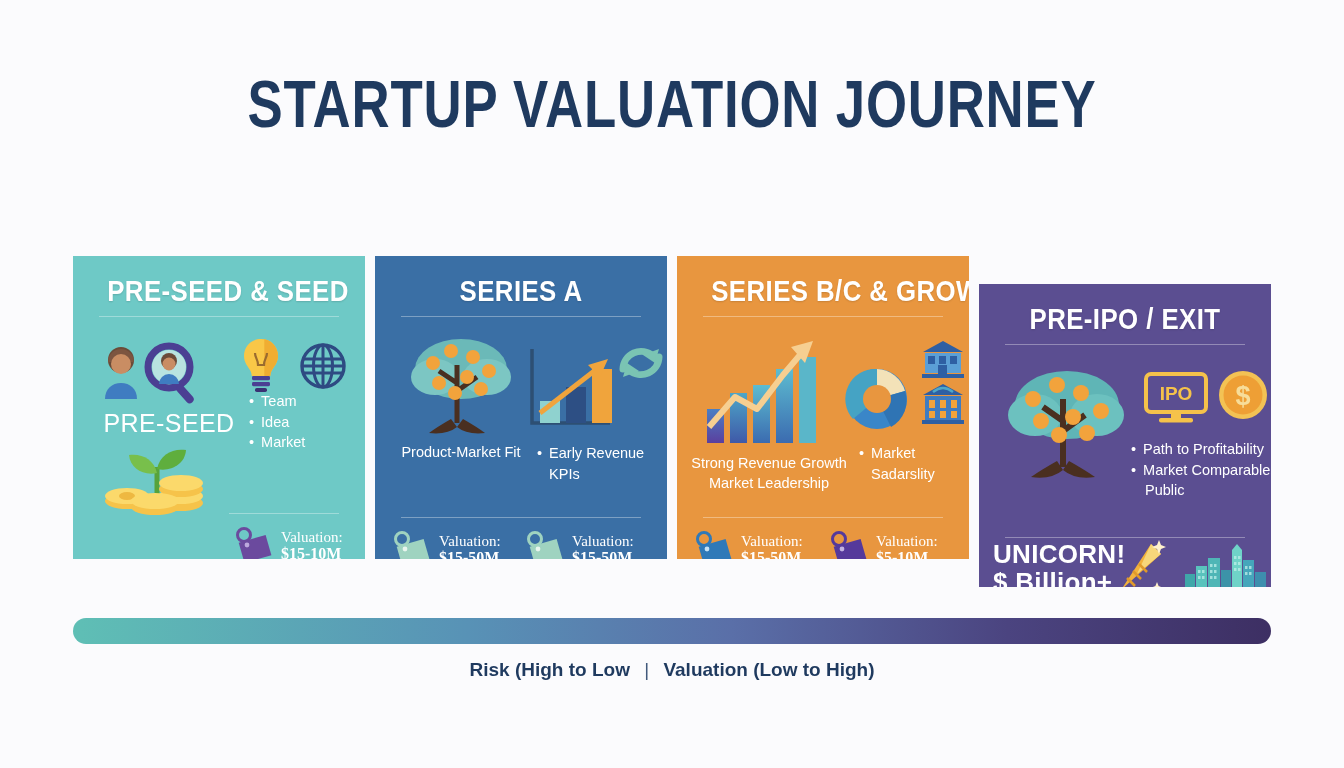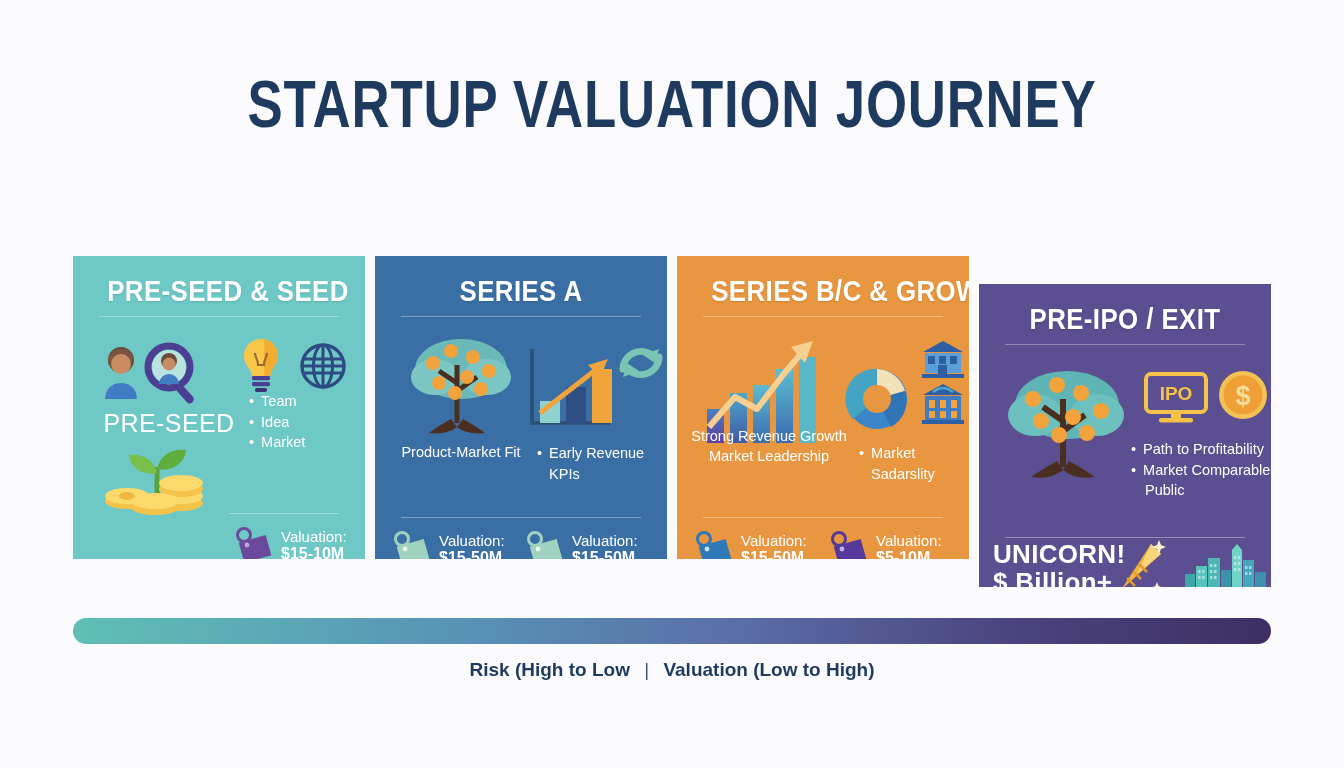--- a/index.html
+++ b/index.html
@@ -61,21 +61,21 @@
     color: #ffffff; text-align: center;
   }
   .bullets { font-size: 14.5px; line-height: 1.42; color: #ffffff; }
   .bullets .bi { display: flex; gap: 7px; }
   .bullets .dot { line-height: 1.42; }
   .bullets .sub { margin-left: 14px; }
 
   
   .valrow { display: flex; align-items: center; gap: 8px; }
   .valtext {
-    font-family: Liberation Sans, sans-serif;
+    font-family: Liberation Serif, serif;
     font-size: 15px; line-height: 1.12; font-weight: 500;
   }
   .valtext b { font-weight: bold; font-size: 16px; display: block; }
 
   
   .gradbar {
     position: absolute; left: 73px; top: 618px;
     width: 1198px; height: 26px; border-radius: 13px;
   }
 
@@ -354,21 +354,21 @@
             <rect x="8" y="17" width="6" height="8" fill="#f2a33c"></rect>
             <rect x="19" y="17" width="6" height="8" fill="#f2a33c"></rect>
             <rect x="30" y="17" width="6" height="8" fill="#f2a33c"></rect>
             <rect x="8" y="28" width="6" height="7" fill="#f2a33c"></rect>
             <rect x="19" y="28" width="6" height="7" fill="#f2a33c"></rect>
             <rect x="30" y="28" width="6" height="7" fill="#f2a33c"></rect>
             <rect x="1" y="37" width="42" height="4" fill="#2e5fa3"></rect>
           </svg>
         </span>
 
-        <div class="abs cap" style="left:-6px;top:109px;width:164px;line-height:1.38;">
+        <div class="abs cap" style="left:-6px;top:136px;width:164px;line-height:1.38;">
           <span>Strong Revenue Growth Market Leadership</span>
         </div>
 
         <div class="abs bullets" style="left:166px;top:126px;width:110px;">
           <div class="bi">
             <span class="dot">•</span>
             <span>Market Sadarslity</span>
           </div>
         </div>
       </div>

